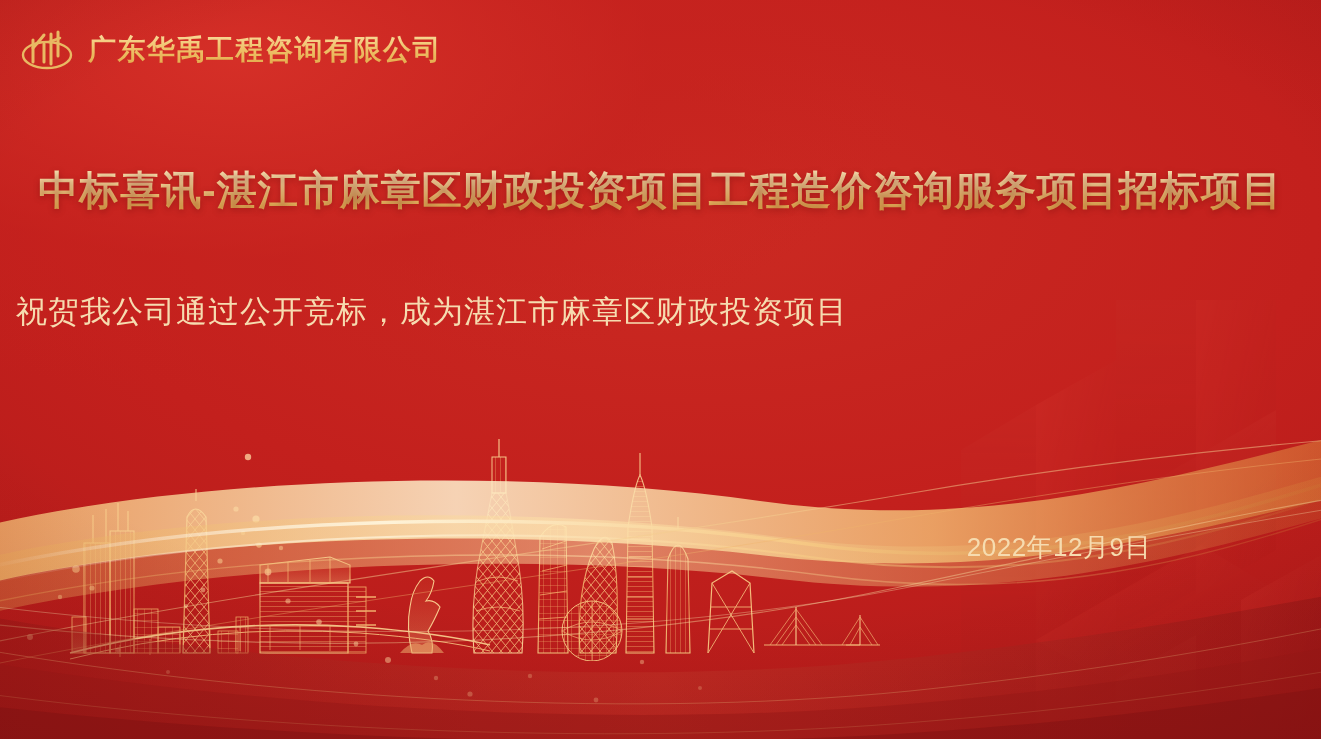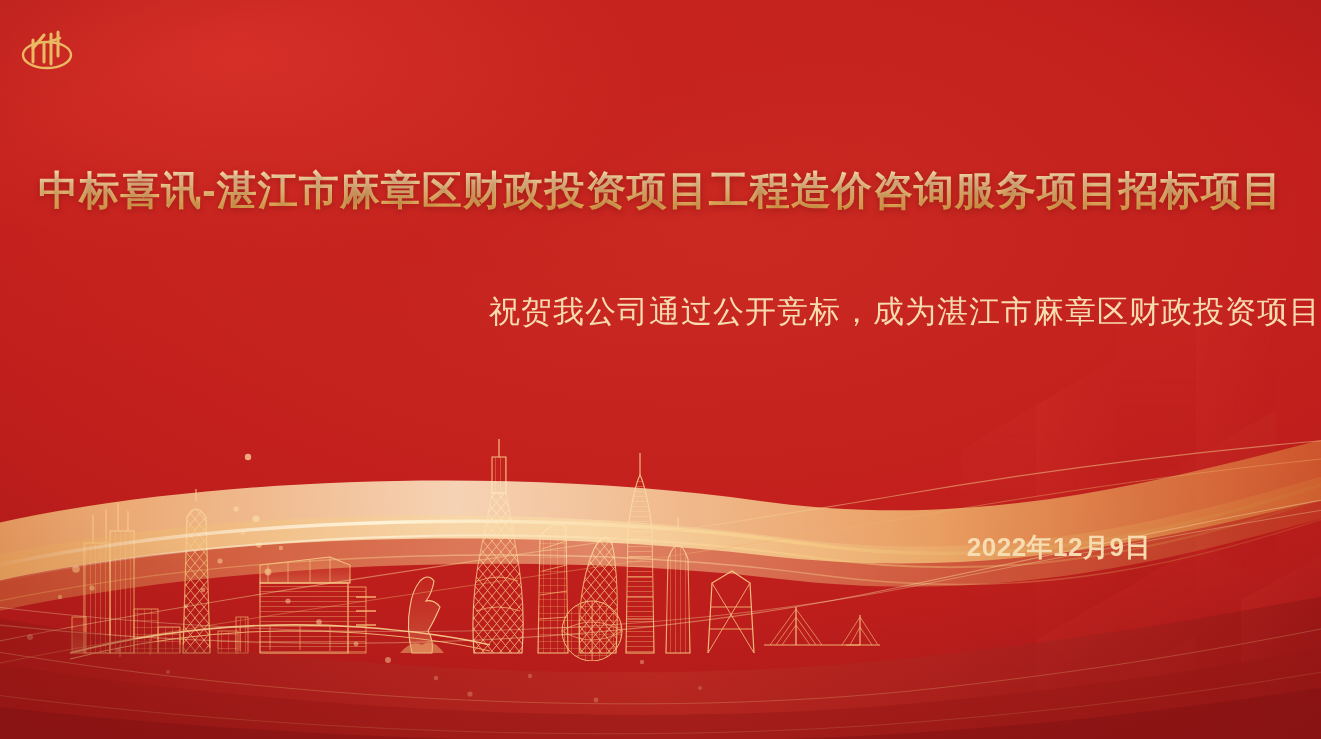--- a/index.html
+++ b/index.html
@@ -91,39 +91,38 @@
     background-clip: text;
     -webkit-text-fill-color: transparent;
     color: #f2cc7d;
     text-shadow: 0 2px 6px rgba(90,10,10,0.35);
   }
 
   
   .body-copy {
     position: absolute;
     left: 16px; right: 0; top: 283px;
-    text-align: right;
+    text-align: left;
     color: #f6dcb0;
     font-size: 31px;
     line-height: 57px;
     letter-spacing: 1px;
     font-weight: normal;
     white-space: nowrap;
   }
   .body-copy .line { display: block; }
 
   
   .date {
     position: absolute;
     right: 170px; top: 530px;
     color: #f6dcb0;
     font-size: 26px;
     letter-spacing: 0.5px;
     white-space: nowrap;
-    font-weight: bold;
   }
 </style>
 </head>
 <body>
 
 <div class="poster">
 
   <div class="bg-base"></div>
 
   <svg class="watermark" viewBox="0 0 420 520">
@@ -345,20 +344,21 @@
   <div class="header">
     <svg class="logo-mark" viewBox="0 0 54 48">
       <ellipse cx="27" cy="29" rx="24" ry="13" fill="none" stroke="#e9b963" stroke-width="2.4"></ellipse>
       <path d="M13,36 L13,14" stroke="#e9b963" stroke-width="3" stroke-linecap="round"></path>
       <path d="M13,22 Q21,13 24,9" stroke="#e9b963" stroke-width="3" stroke-linecap="round" fill="none"></path>
       <path d="M24,36 L24,18" stroke="#e9b963" stroke-width="3" stroke-linecap="round"></path>
       <path d="M31,8 L31,38" stroke="#e9b963" stroke-width="3" stroke-linecap="round"></path>
       <path d="M38,6 L38,30" stroke="#e9b963" stroke-width="3" stroke-linecap="round"></path>
       <path d="M29,16 L40,12" stroke="#e9b963" stroke-width="2.4" stroke-linecap="round"></path>
     </svg>
+    <div class="company-name">广东华禹工程咨询有限公司</div>
   </div>
 
   <div class="title">中标喜讯-湛江市麻章区财政投资项目工程造价咨询服务项目招标项目</div>
 
   <div class="body-copy">
     <span class="line">祝贺我公司通过公开竞标，成为湛江市麻章区财政投资项目</span>
   </div>
 
   <div class="date">2022年12月9日</div>
 

